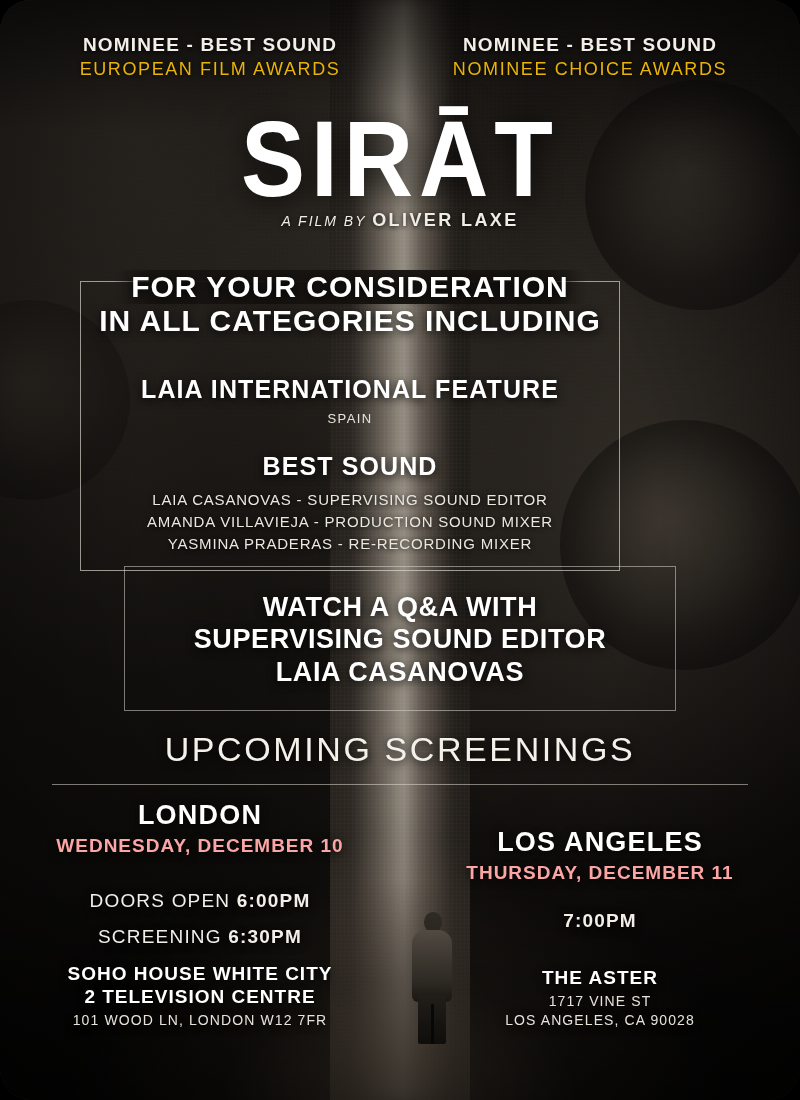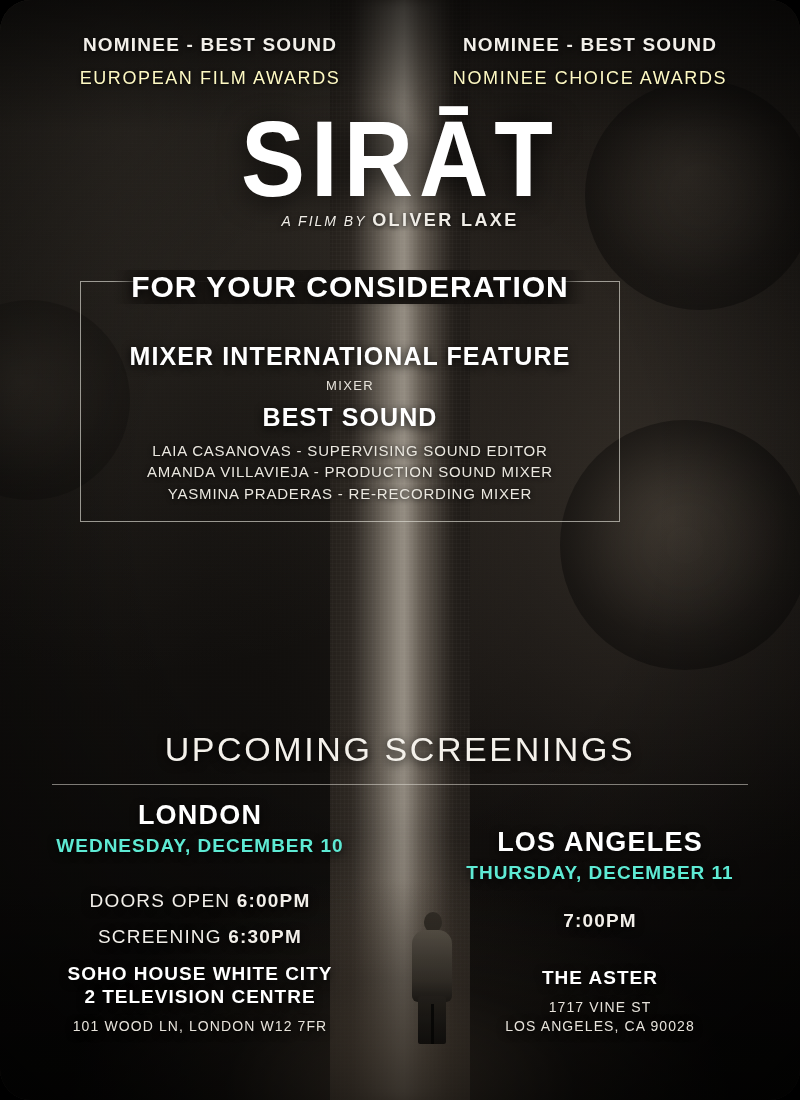--- a/index.html
+++ b/index.html
@@ -143,25 +143,25 @@
   }
   .laurel { width: 300px; }
   .laurel .l1 {
     font-size: 19px;
     font-weight: bold;
     letter-spacing: 1.2px;
     color: #f2efe9;
     text-shadow: 0 1px 4px rgba(0,0,0,.85);
   }
   .laurel .l2 {
-    margin-top: 12px;
+    margin-top: 3px;
     font-size: 18px;
     font-weight: normal;
     letter-spacing: 1.6px;
-    color: #fef9c3;
+    color: #eab308;
     text-shadow: 0 1px 4px rgba(0,0,0,.85);
   }
 
   .title {
     position: absolute;
     top: 104px; left: 0; right: 0;
     font-size: 96px;
     font-weight: bold;
     letter-spacing: 6px;
     color: #ffffff;
@@ -210,21 +210,21 @@
     letter-spacing: 1.1px;
     color: #fff;
     text-shadow: 0 2px 8px rgba(0,0,0,.9);
   }
   .cat-sub {
     margin-top: 7px;
     font-size: 13px;
     letter-spacing: 1.4px;
     color: #e8e4dc;
   }
-  .cat-title.second { margin-top: 10px; }
+  .cat-title.second { margin-top: 26px; }
   .cat-list {
     margin-top: 8px;
     font-size: 15px;
     letter-spacing: 0.8px;
     line-height: 1.45;
     color: #eae7df;
     text-shadow: 0 1px 5px rgba(0,0,0,.9);
   }
 
   .qa-box {
@@ -271,42 +271,42 @@
     font-weight: bold;
     letter-spacing: 1.2px;
     color: #ffffff;
     text-shadow: 0 2px 8px rgba(0,0,0,.9);
   }
   .city .date {
     margin-top: 4px;
     font-size: 19px;
     font-weight: bold;
     letter-spacing: 1px;
-    color: #5eead4;
+    color: #fca5a5;
     text-shadow: 0 2px 8px rgba(0,0,0,.9);
   }
   .city .times { margin-top: 33px; }
   .city .time-line {
     font-size: 19px;
     letter-spacing: 1.2px;
     color: #f2efe9;
     margin-bottom: 14px;
     text-shadow: 0 2px 8px rgba(0,0,0,.9);
   }
   .city .time-line b { font-weight: bold; }
   .city .venue {
     font-size: 19px;
     font-weight: bold;
     letter-spacing: 1px;
     line-height: 1.22;
     color: #ffffff;
     text-shadow: 0 2px 8px rgba(0,0,0,.9);
   }
   .city .addr {
-    margin-top: 9px;
+    margin-top: 3px;
     font-size: 14px;
     letter-spacing: 1.1px;
     line-height: 1.35;
     color: #e7e3db;
     text-shadow: 0 2px 8px rgba(0,0,0,.9);
   }
   .city.la .times { margin-top: 26px; }
   .city.la .venue { margin-top: 34px; }
 </style>
 </head>
@@ -346,33 +346,41 @@
 
     <div class="title">SIRĀT</div>
 
     <div class="credit">
       <span class="small">A FILM BY </span><b>OLIVER LAXE</b>
     </div>
 
     <div class="fyc-box">
       <div class="fyc-head">
         <span class="line1">FOR YOUR CONSIDERATION</span>
-      </div>
-
-      <div class="cat-title">MIXER INTERNATIONAL FEATURE</div>
-      <div class="cat-sub">MIXER</div>
+        <div>IN ALL CATEGORIES INCLUDING</div>
+      </div>
+
+      <div class="cat-title">LAIA INTERNATIONAL FEATURE</div>
+      <div class="cat-sub">SPAIN</div>
 
       <div class="cat-title second">BEST SOUND</div>
       <div class="cat-list">
         <div>LAIA CASANOVAS - SUPERVISING SOUND EDITOR</div>
         <div>AMANDA VILLAVIEJA - PRODUCTION SOUND MIXER</div>
         <div>YASMINA PRADERAS - RE-RECORDING MIXER</div>
       </div>
     </div>
 
+    <div class="qa-box">
+      <div class="qa-text">
+        <div>WATCH A Q&amp;A WITH</div>
+        <div>SUPERVISING SOUND EDITOR</div>
+        <div>LAIA CASANOVAS</div>
+      </div>
+    </div>
 
     <div class="screenings-title">UPCOMING SCREENINGS</div>
     <div class="divider"></div>
 
     <div class="cities">
 
       <div class="city london">
         <div class="name">LONDON</div>
         <div class="date">WEDNESDAY, DECEMBER 10</div>
         <div class="times">

